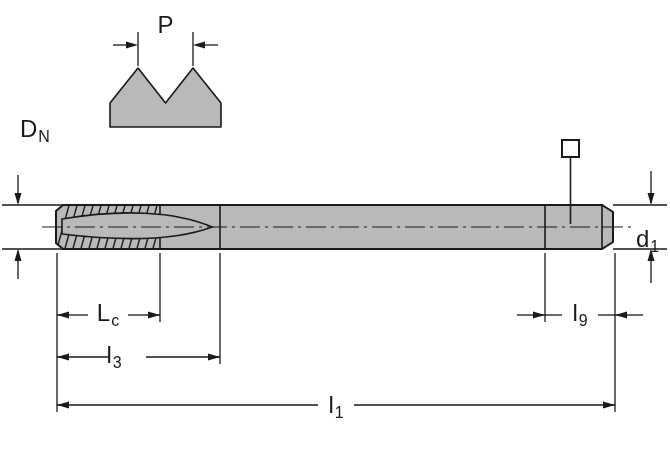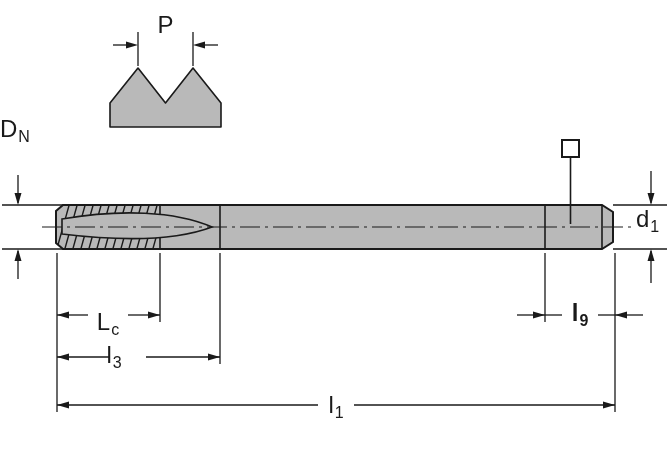--- a/index.html
+++ b/index.html
@@ -125,37 +125,37 @@
       <line class="dim" x1="354" y1="405" x2="615" y2="405"></line>
       <polygon class="ah" points="57,405 69,401.5 69,408.5"></polygon>
       <polygon class="ah" points="615,405 603,401.5 603,408.5"></polygon>
     </g>
   </svg>
 
   <div class="lbl ctr" style="left:148px; top:13px; width:36px;">
     <span>P</span><span class="sub"></span>
   </div>
 
-  <div class="lbl" style="left:0; top:117px;">
+  <div class="lbl" style="left:20px; top:117px;">
     <span>D</span><span class="sub">N</span>
   </div>
 
-  <div class="lbl" style="left:636px; top:207px;">
+  <div class="lbl" style="left:636px; top:227px;">
     <span>d</span><span class="sub">1</span>
   </div>
 
-  <div class="lbl ctr" style="left:88px; top:310px; width:40px;">
+  <div class="lbl ctr" style="left:88px; top:301px; width:40px;">
     <span>L</span><span class="sub">c</span>
   </div>
 
   <div class="lbl ctr" style="left:96px; top:343px; width:36px;">
     <span>l</span><span class="sub">3</span>
   </div>
 
-  <div class="lbl ctr" style="left:561px; top:301px; width:38px;font-weight:bold;">
+  <div class="lbl ctr" style="left:561px; top:301px; width:38px;">
     <span>l</span><span class="sub">9</span>
   </div>
 
   <div class="lbl ctr" style="left:318px; top:393px; width:36px;">
     <span>l</span><span class="sub">1</span>
   </div>
 
 </div>
 
 </body></html>

